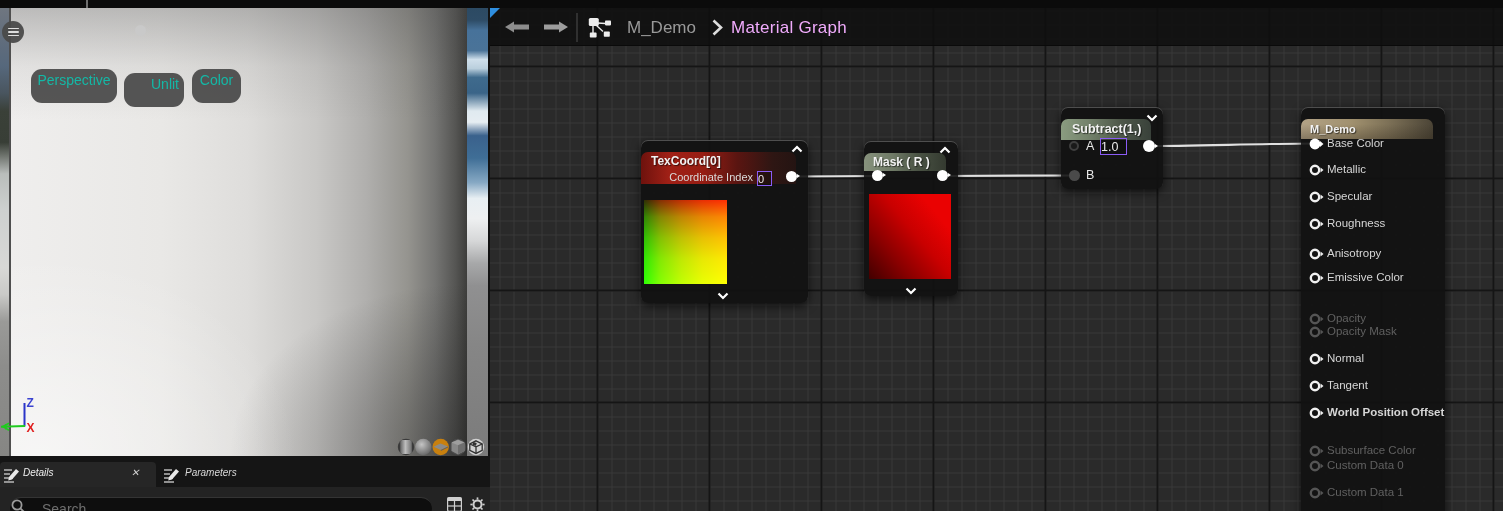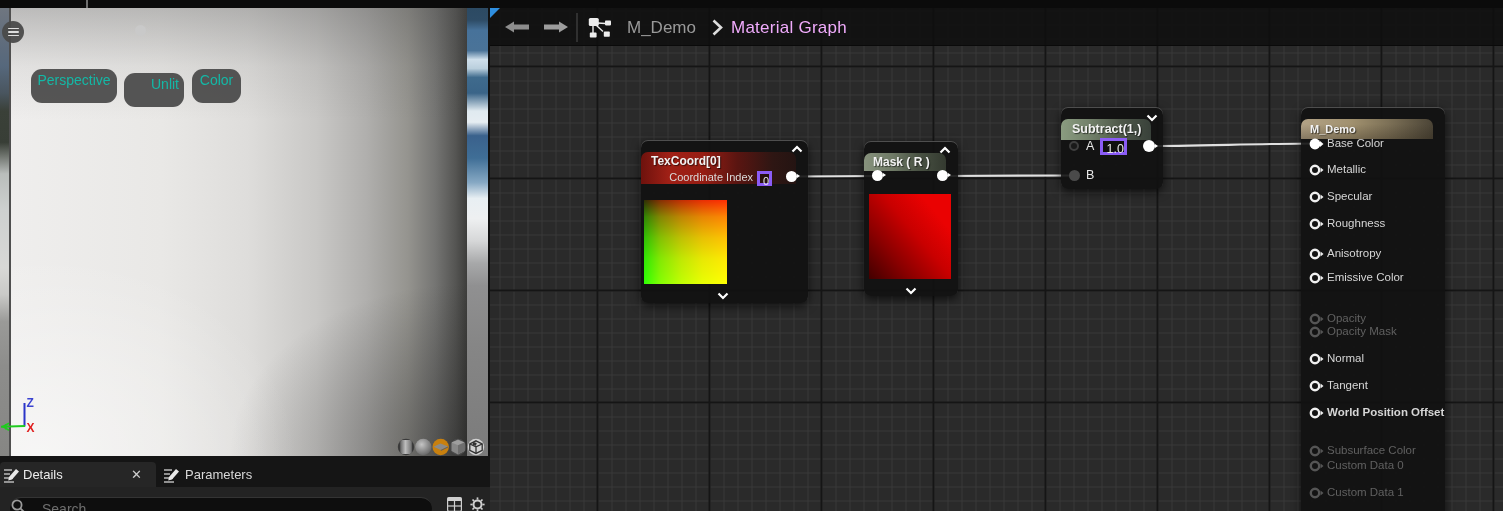--- a/index.html
+++ b/index.html
@@ -33,41 +33,41 @@
 
 
 #gizmo { left:0; top:382px; }
 
 
 #shapes { left:397px; top:430px; }
 
 
 #tabzone { left:0; top:456px; width:490px; height:55px; background:#151515; }
 #tabActive { position:absolute; left:0; top:6px; width:156px; height:25px; background:#262626; border-radius:4px 4px 0 0; }
-#tabzone .tabtxt { position:absolute; top:11px; font-size:13px; color:#ededed; }
+#tabzone .tabtxt { position:absolute; top:11px; font-size:10px; color:#ededed;font-style:italic; }
 #panelbody { position:absolute; left:0; top:31px; width:490px; height:24px; background:#232323; }
 #search { position:absolute; left:10px; top:41px; width:422px; height:22px; background:#0e0e0e; border-radius:11px; border-top:1px solid #343434; }
 #search span { position:absolute; left:32px; top:3px; font-size:14px; color:#6f6f6f; }
 
 
 #graph { left:490px; top:8px; width:1013px; height:503px; background-color:#2a2a2a; }
 #gtoolbar { left:0; top:0; width:1013px; height:38px; background:rgba(14,14,14,0.86); border-bottom:1px solid #0a0a0a; }
 #bluecorner { left:0; top:0; width:0; height:0; border-top:10px solid #2f8fe0; border-right:10px solid transparent; }
 #crumb1 { left:137px; top:10px; font-size:17px; color:#9a9a9a; }
 #crumb2 { left:241px; top:10px; font-size:17px; letter-spacing:0.25px; color:#f0abfc; }
 #vsep { left:86px; top:5px; width:2px; height:29px; background:#303030; }
 
 
 .node { position:absolute; background:rgba(17,17,17,0.90); border-radius:7px;
   box-shadow:0 3px 10px rgba(0,0,0,0.65), inset 0 1px 0 rgba(150,150,150,0.45); }
 .nhead { position:absolute; left:0; top:0; right:12px; border-radius:7px 7px 0 0;
   color:#f2f2f2; font-weight:bold; text-shadow:1px 1px 1px rgba(0,0,0,0.6);margin-top:12px; }
 .pin { position:absolute; border-radius:50%; }
 .tip::after { content:""; position:absolute; left:100%; top:50%; margin-top:-2.5px; width:0; height:0; border-left:3.5px solid #ffffff; border-top:2.5px solid transparent; border-bottom:2.5px solid transparent; }
-.vbox { position:absolute; border:3px solid #8b5cf6; color:#e8e8e8; text-align:right; background:rgba(10,10,10,0.4); }
+.vbox { position:absolute; border:1px solid #8b5cf6; color:#e8e8e8; text-align:left; background:rgba(10,10,10,0.4); }
 
 
 #nTex { left:151px; top:132px; width:167px; height:163px; }
 #nTex .nhead { height:32px; line-height:18px; font-size:12px; padding-left:10px;
   background:linear-gradient(to right,#6e120d 0%,#a02016 18%,#971d13 40%,#5a1511 62%,#2e1613 85%,#241412 100%); }
 #nTex .lbl { position:absolute; right:55px; top:31px; font-size:11px; color:#dadada; }
 #nTex .vbox { right:36px; top:31px; width:15px; height:15px; font-size:11px; line-height:14px; }
 #nTex .pout { left:145px; top:31px; width:11px; height:11px; background:#fff; }
 #texPrev { position:absolute; left:3px; top:60px; width:83px; height:84px;
   background-image:linear-gradient(to right,#000000 0%,#6a0000 20%,#b20000 45%,#e20000 70%,#ff0000 100%),

